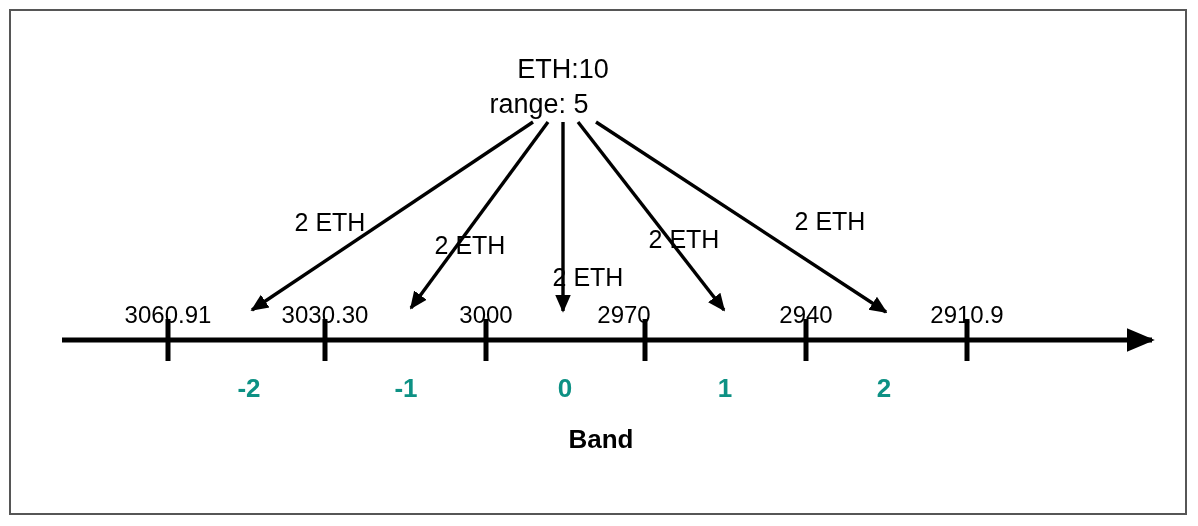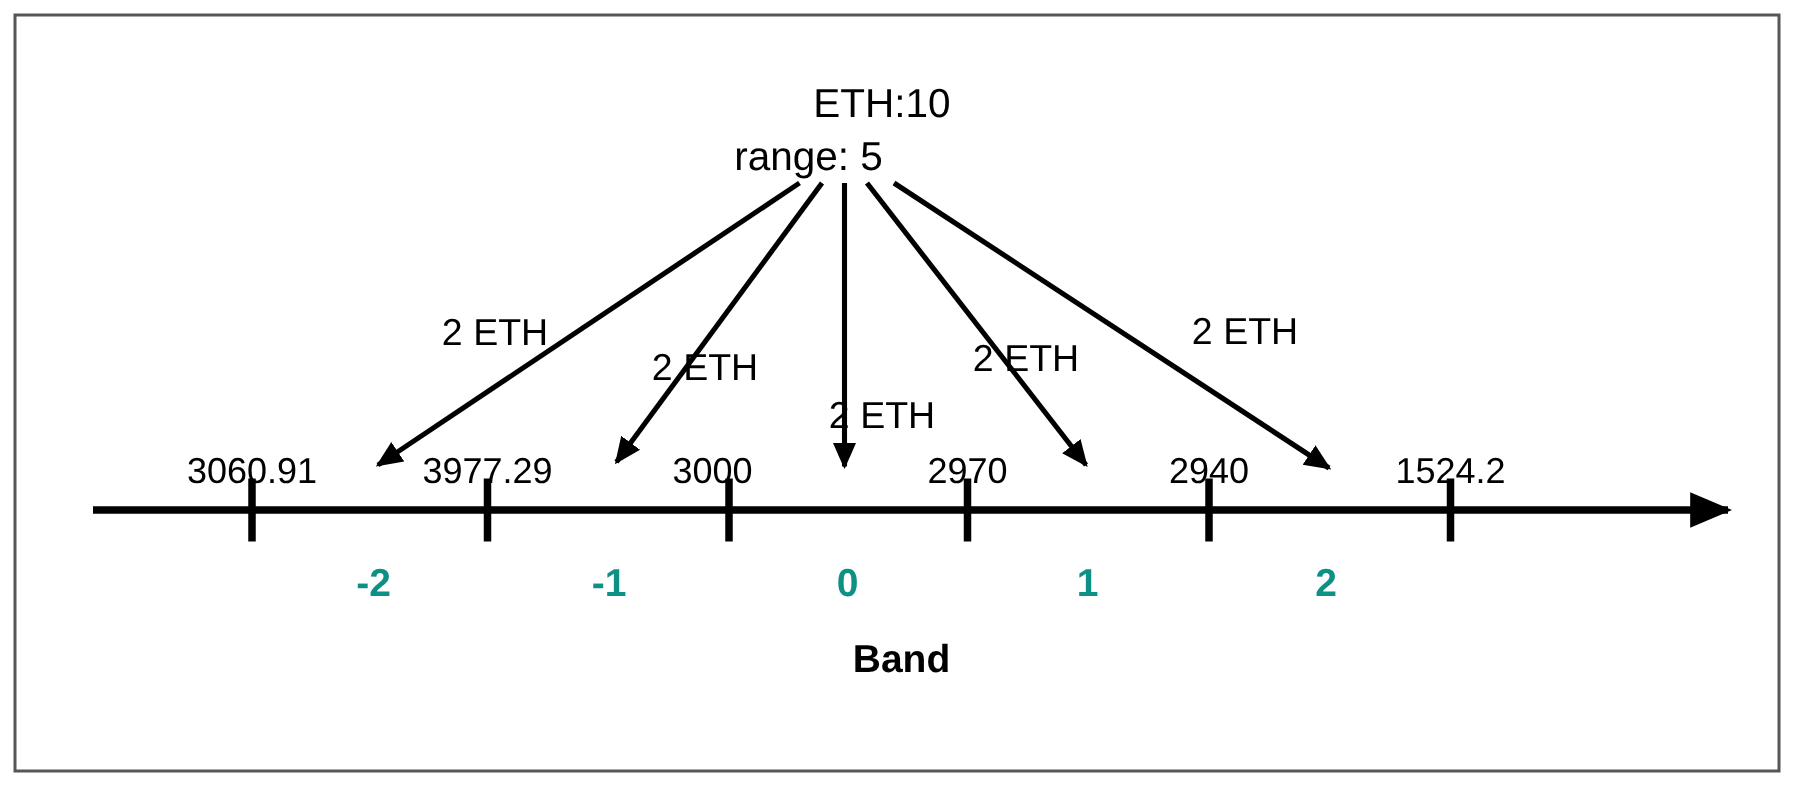--- a/index.html
+++ b/index.html
@@ -88,28 +88,28 @@
     </g>
 </svg>
 
 <div id="text-layer">
     <div class="lbl ethlbl" style="left: 330px; top: 210px;">2 ETH</div>
     <div class="lbl ethlbl" style="left: 470px; top: 233px;">2 ETH</div>
     <div class="lbl ethlbl" style="left: 588px; top: 265px;">2 ETH</div>
     <div class="lbl ethlbl" style="left: 684px; top: 227px;">2 ETH</div>
     <div class="lbl ethlbl" style="left: 830px; top: 209px;">2 ETH</div>
     <div class="lbl tick-lbl" style="left: 168px; top: 303px;">3060.91</div>
-    <div class="lbl tick-lbl" style="left: 325px; top: 303px;">3977.29</div>
-    <div class="lbl tick-lbl" style="left: 475px; top: 303px;">3000</div>
-    <div class="lbl tick-lbl" style="left: 645px; top: 303px; text-align: right;">2970</div>
+    <div class="lbl tick-lbl" style="left: 325px; top: 303px;">3030.30</div>
+    <div class="lbl tick-lbl" style="left: 486px; top: 303px;">3000</div>
+    <div class="lbl tick-lbl" style="left: 624px; top: 303px; text-align: right;">2970</div>
     <div class="lbl tick-lbl" style="left: 806px; top: 303px;">2940</div>
-    <div class="lbl tick-lbl" style="left: 967px; top: 303px;">1524.2</div>
+    <div class="lbl tick-lbl" style="left: 967px; top: 303px;">2910.9</div>
     <div class="lbl band-lbl" style="left: 249px; top: 375px;">-2</div>
     <div class="lbl band-lbl" style="left: 406px; top: 375px;">-1</div>
     <div class="lbl band-lbl" style="left: 565px; top: 375px;">0</div>
     <div class="lbl band-lbl" style="left: 725px; top: 375px;">1</div>
     <div class="lbl band-lbl" style="left: 884px; top: 375px;">2</div>
   </div>
 
-<div class="lbl hdr" style="left:563px;top:56px;margin-left:25px;">ETH:10</div>
+<div class="lbl hdr" style="left:563px;top:56px;">ETH:10</div>
 <div class="lbl hdr" style="left:539px;top:91px;">range: 5</div>
 
 <div class="lbl axis-title" style="left:565px;top:426px;">Band</div>
 
 </body></html>

